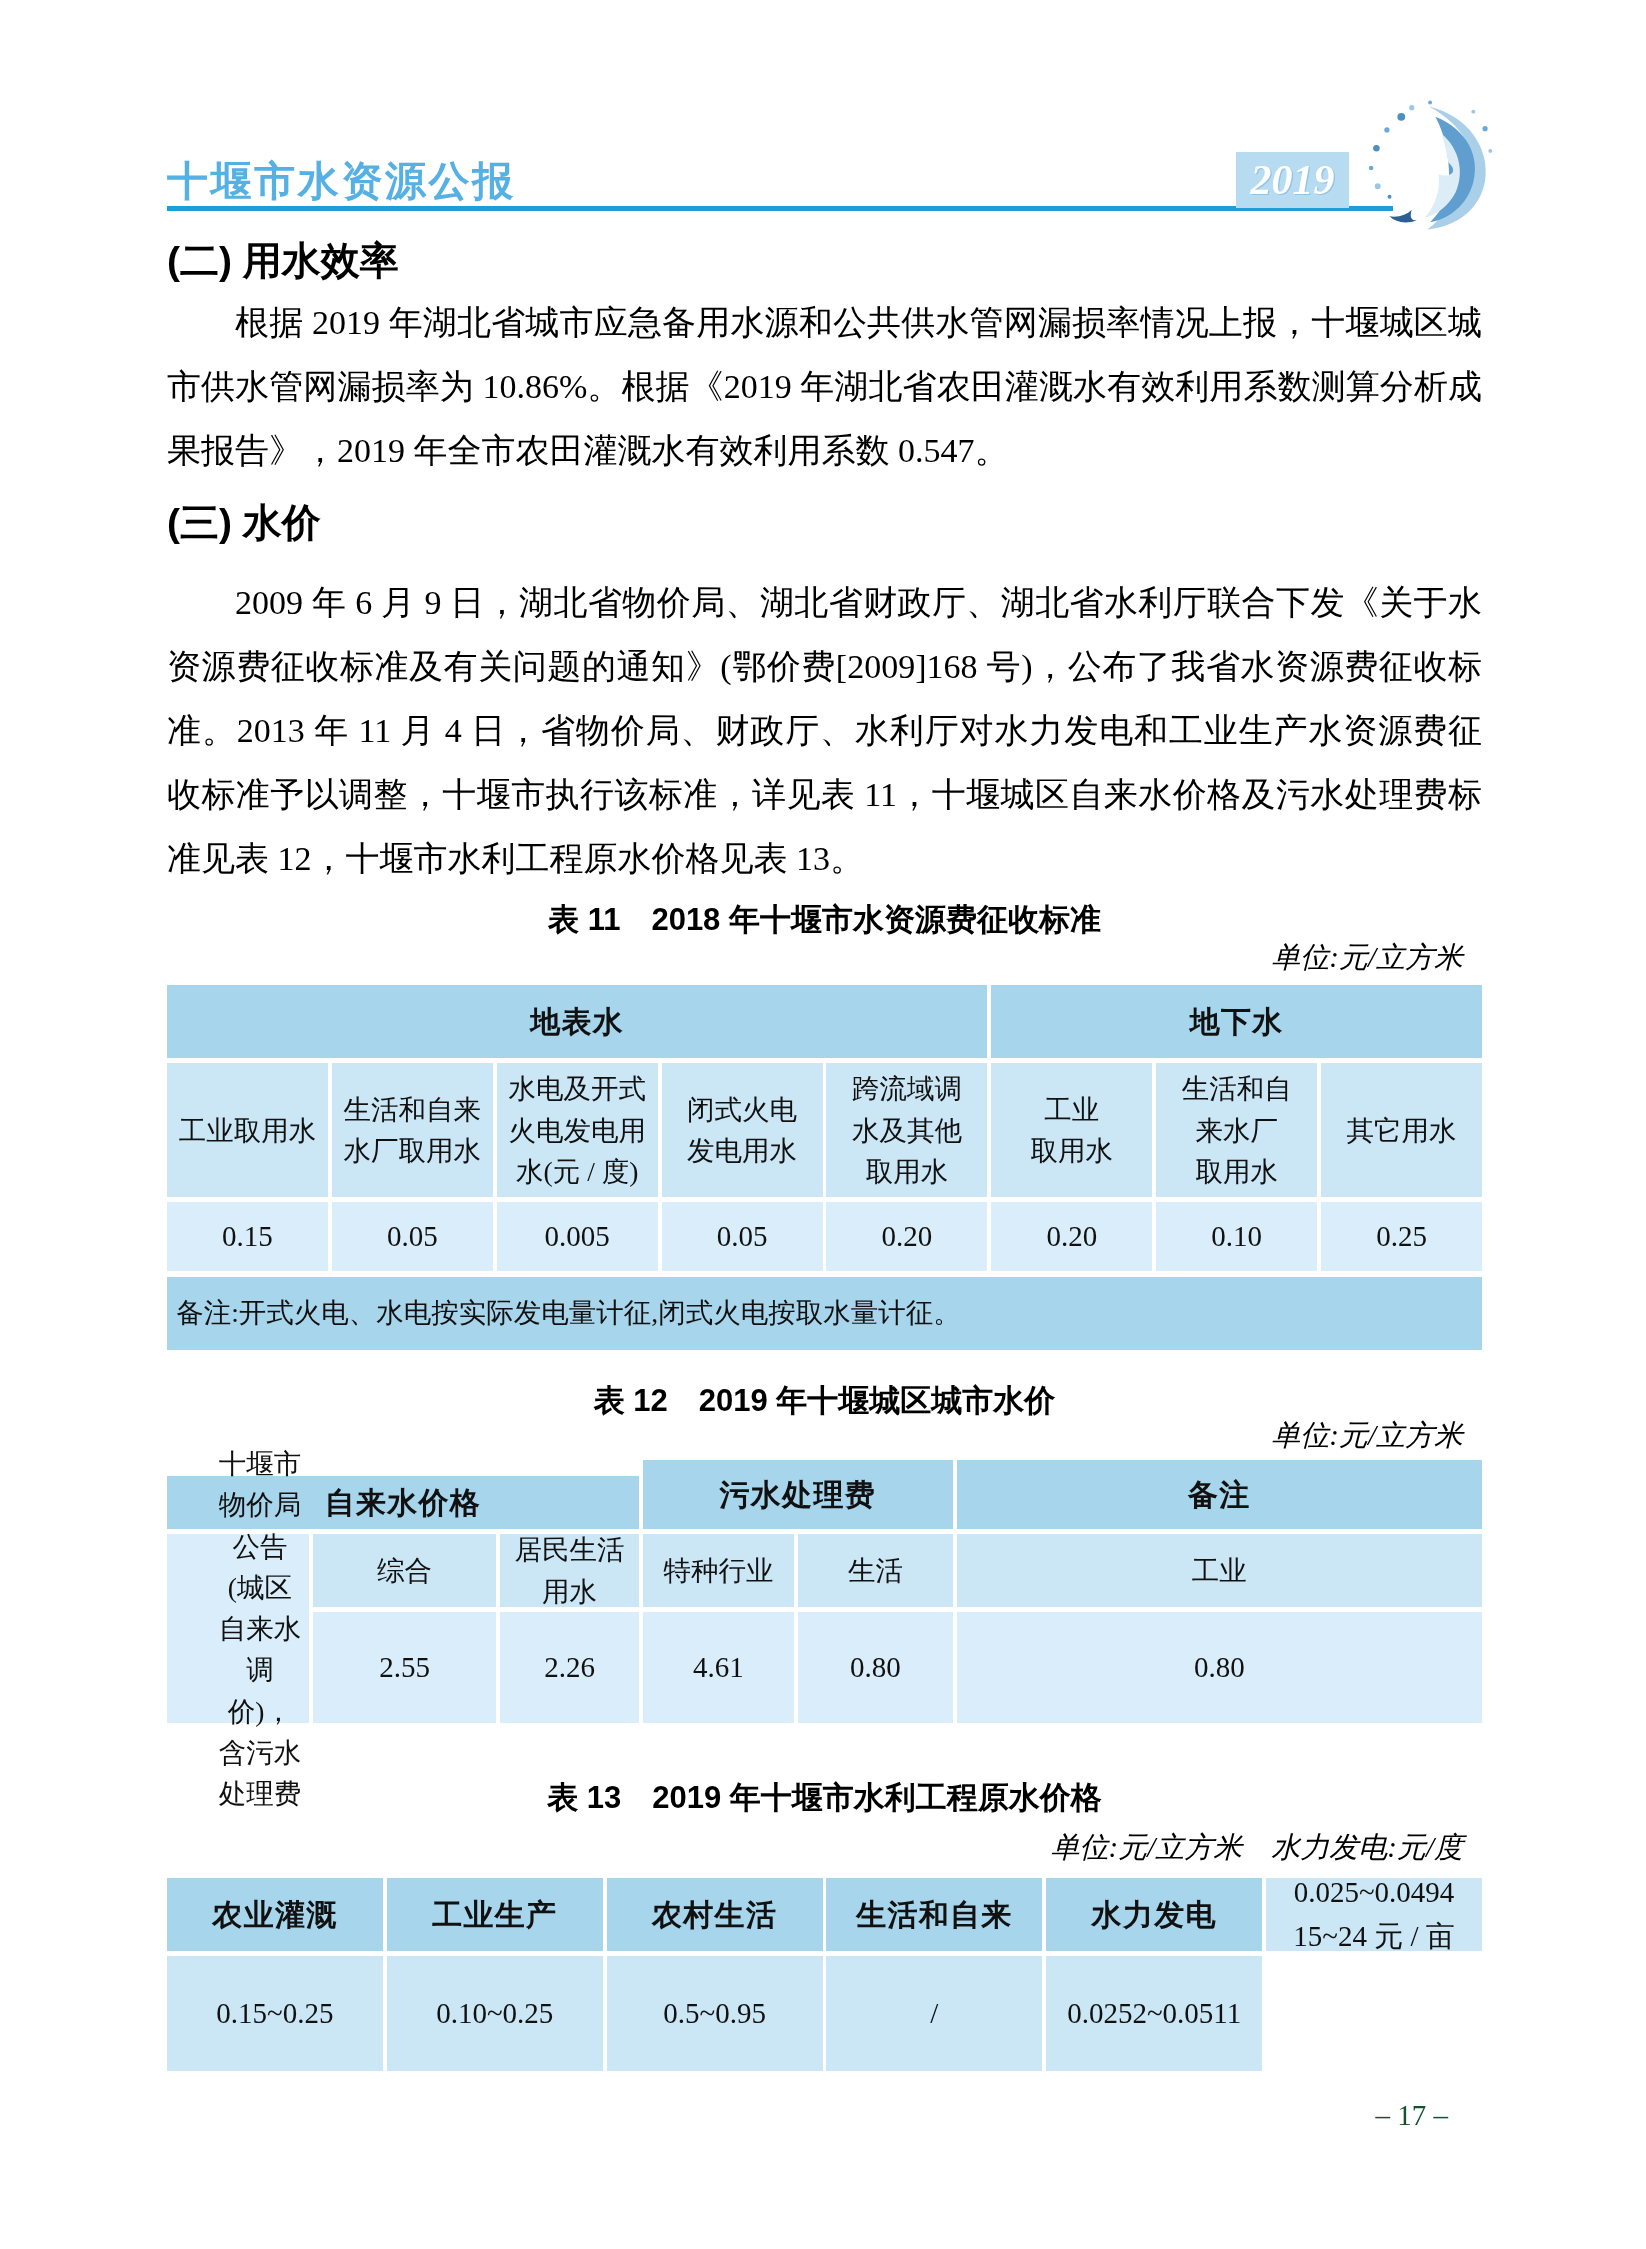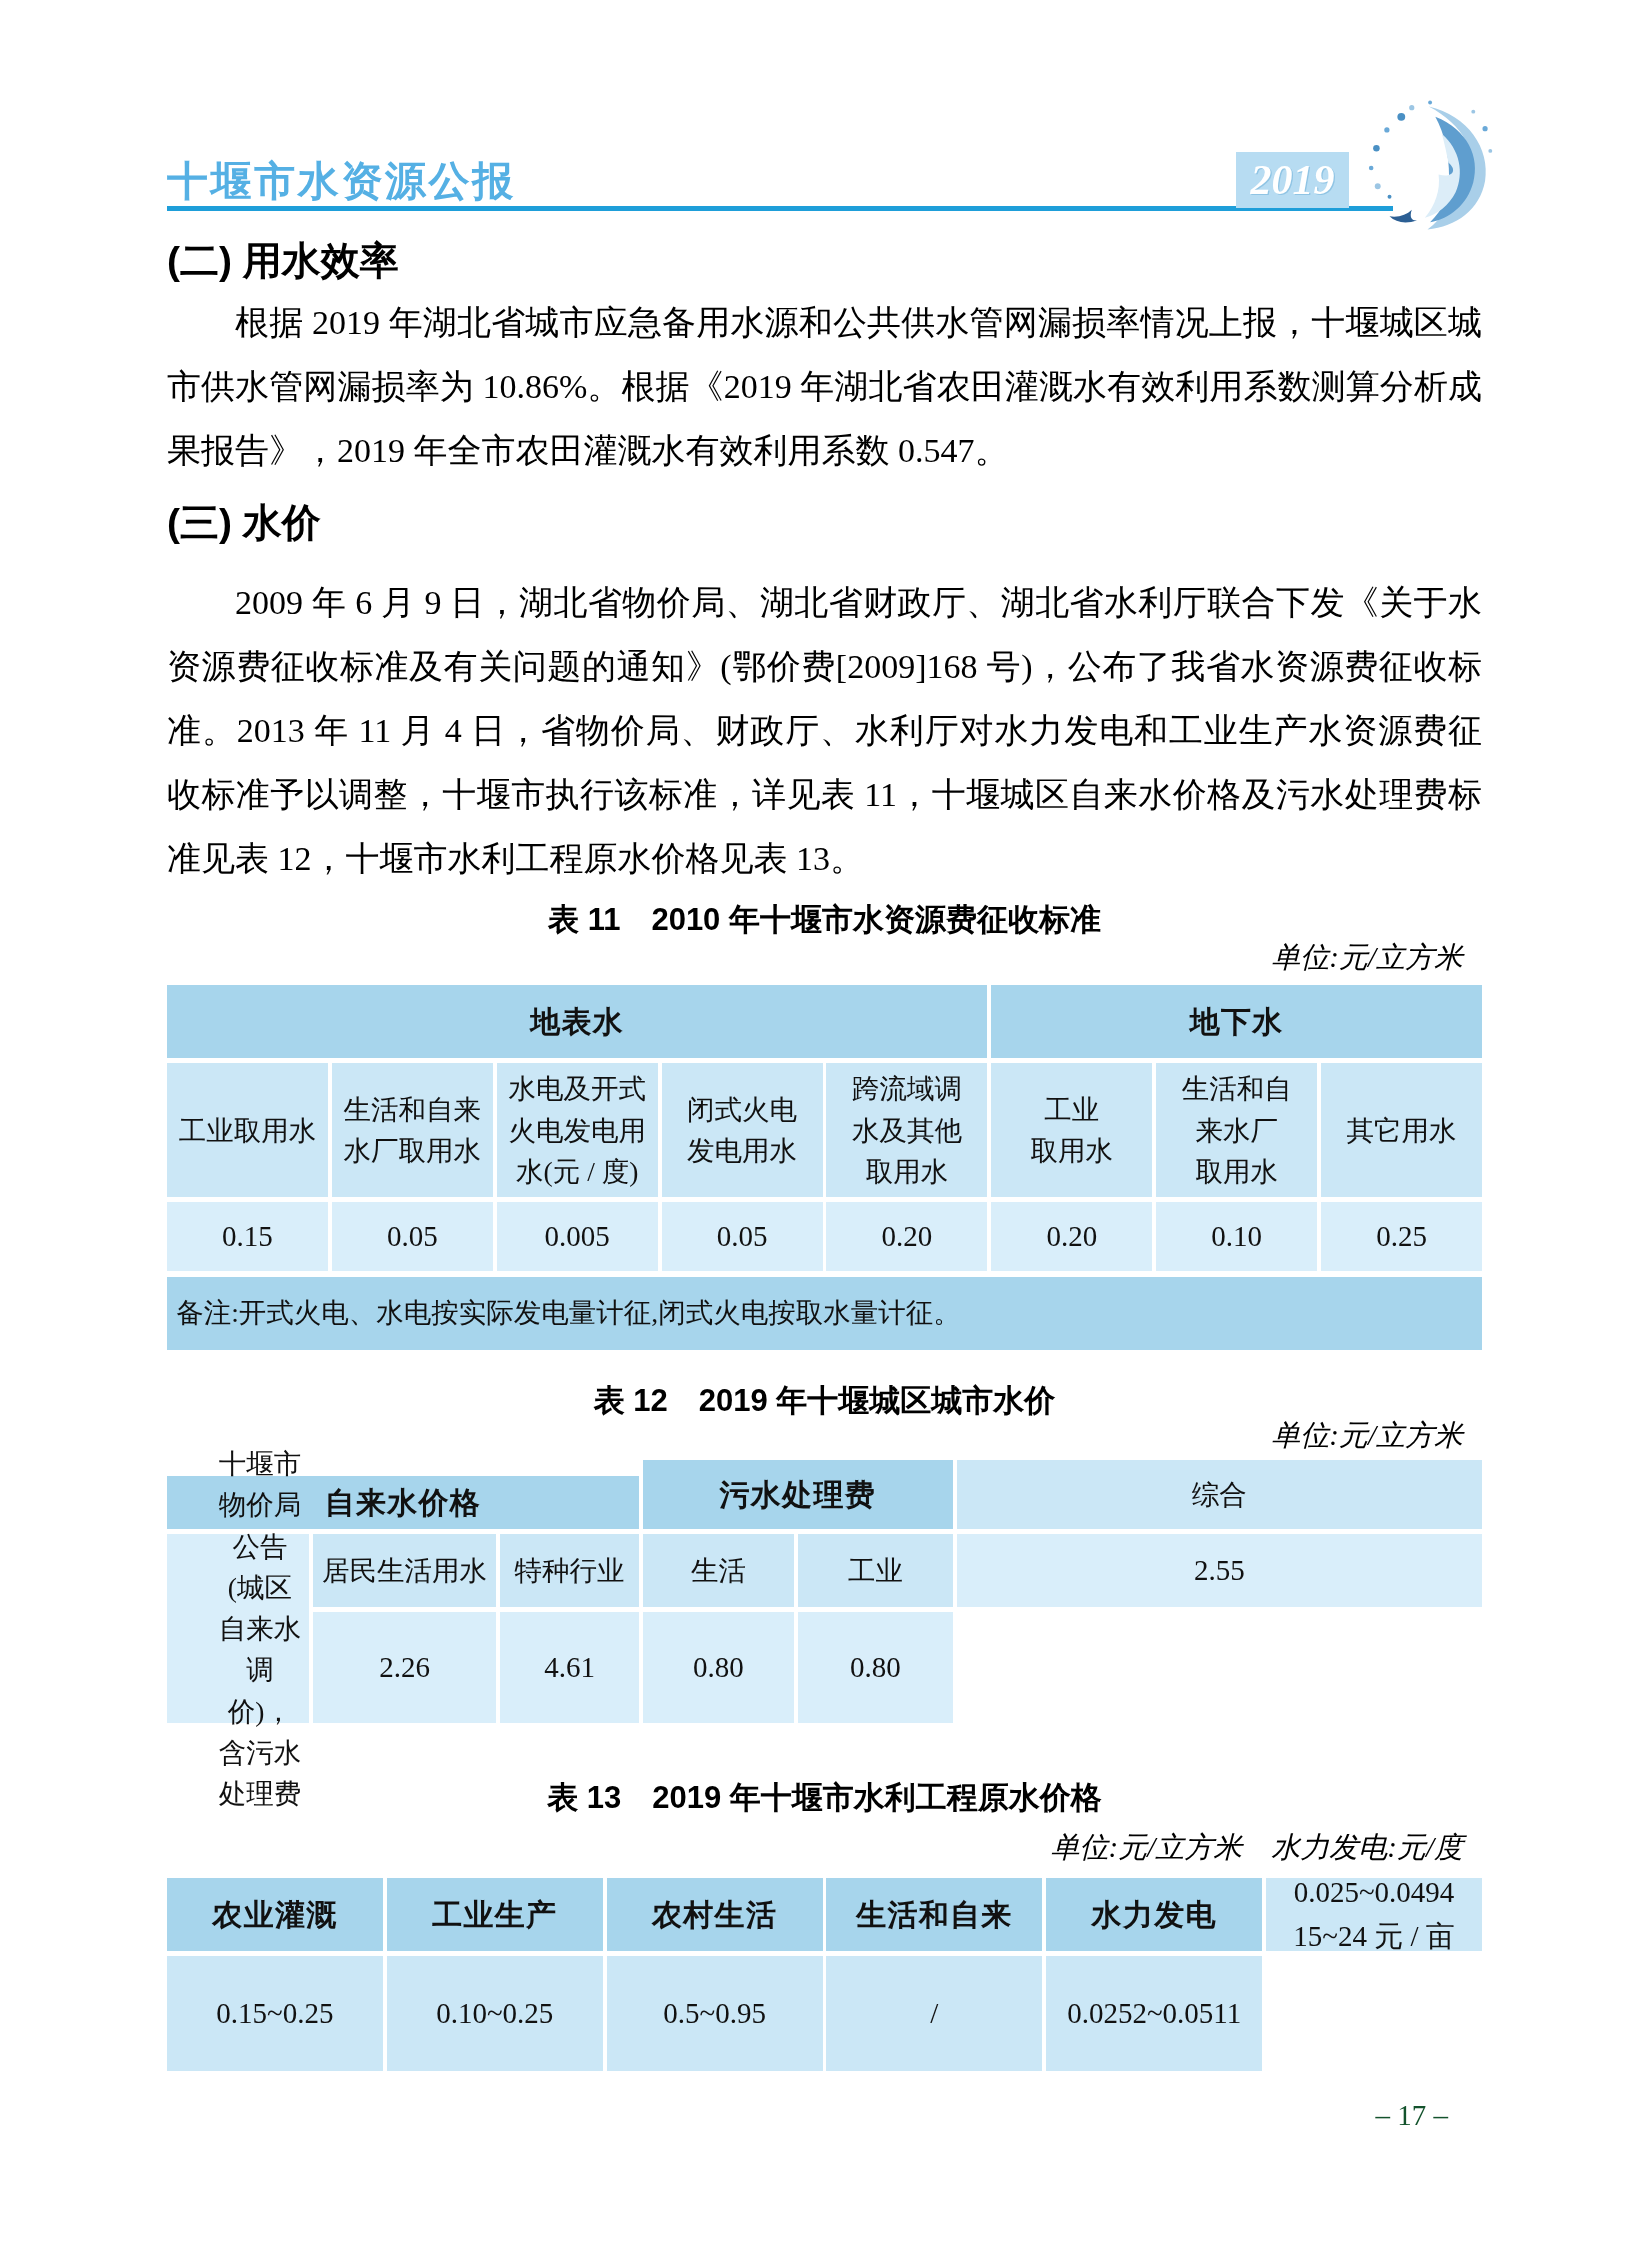--- a/index.html
+++ b/index.html
@@ -139,21 +139,21 @@
     <circle cx="232" cy="90" r="3" fill="#9cc6e4"></circle>
     <circle cx="78" cy="160" r="3" fill="#4a90c4"></circle>
   </svg>
 
   <div class="h2 s2">(二) 用水效率</div>
   <p class="para p2">根据 2019 年湖北省城市应急备用水源和公共供水管网漏损率情况上报，十堰城区城市供水管网漏损率为 10.86%。根据《2019 年湖北省农田灌溉水有效利用系数测算分析成果报告》，2019 年全市农田灌溉水有效利用系数 0.547。</p>
 
   <div class="h2 s3">(三) 水价</div>
   <p class="para p3">2009 年 6 月 9 日，湖北省物价局、湖北省财政厅、湖北省水利厅联合下发《关于水资源费征收标准及有关问题的通知》(鄂价费[2009]168 号)，公布了我省水资源费征收标准。2013 年 11 月 4 日，省物价局、财政厅、水利厅对水力发电和工业生产水资源费征收标准予以调整，十堰市执行该标准，详见表 11，十堰城区自来水价格及污水处理费标准见表 12，十堰市水利工程原水价格见表 13。</p>
 
-  <div class="tbl-title" id="t11-title">表 11　2010 年十堰市水资源费征收标准</div>
+  <div class="tbl-title" id="t11-title">表 11　2018 年十堰市水资源费征收标准</div>
   <div class="tbl-unit" id="t11-unit">单位:元/立方米</div>
   <div class="grid" id="t11">
     <div class="cell hd span5">地表水</div>
     <div class="cell hd span3">地下水</div>
 
     <div class="cell sub">工业取用水</div>
     <div class="cell sub">生活和自来
 水厂取用水</div>
     <div class="cell sub">水电及开式
 火电发电用
@@ -180,20 +180,21 @@
     <div class="cell val">0.25</div>
 
     <div class="cell note span-all">备注:开式火电、水电按实际发电量计征,闭式火电按取水量计征。</div>
   </div>
 
   <div class="tbl-title" id="t12-title">表 12　2019 年十堰城区城市水价</div>
   <div class="tbl-unit" id="t12-unit">单位:元/立方米</div>
   <div class="grid" id="t12">
     <div class="cell hd span3c">自来水价格</div>
     <div class="cell hd span2c">污水处理费</div>
+    <div class="cell hd">备注</div>
 
     <div class="cell sub">综合</div>
     <div class="cell sub">居民生活用水</div>
     <div class="cell sub">特种行业</div>
     <div class="cell sub">生活</div>
     <div class="cell sub">工业</div>
     <div class="cell remark rowspan2">十堰市物价局公告(城区自来水调价)，
 含污水处理费</div>
 
     <div class="cell val">2.55</div>

